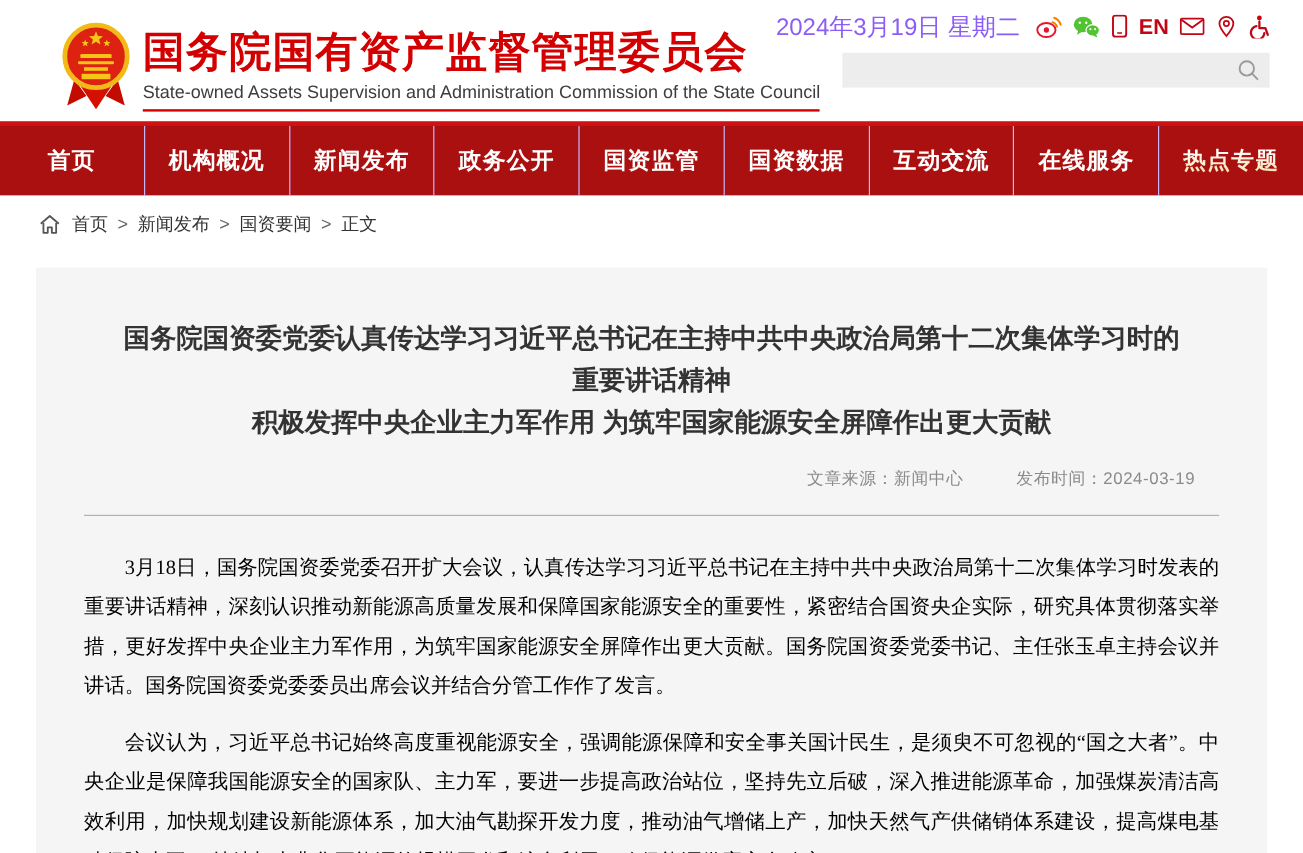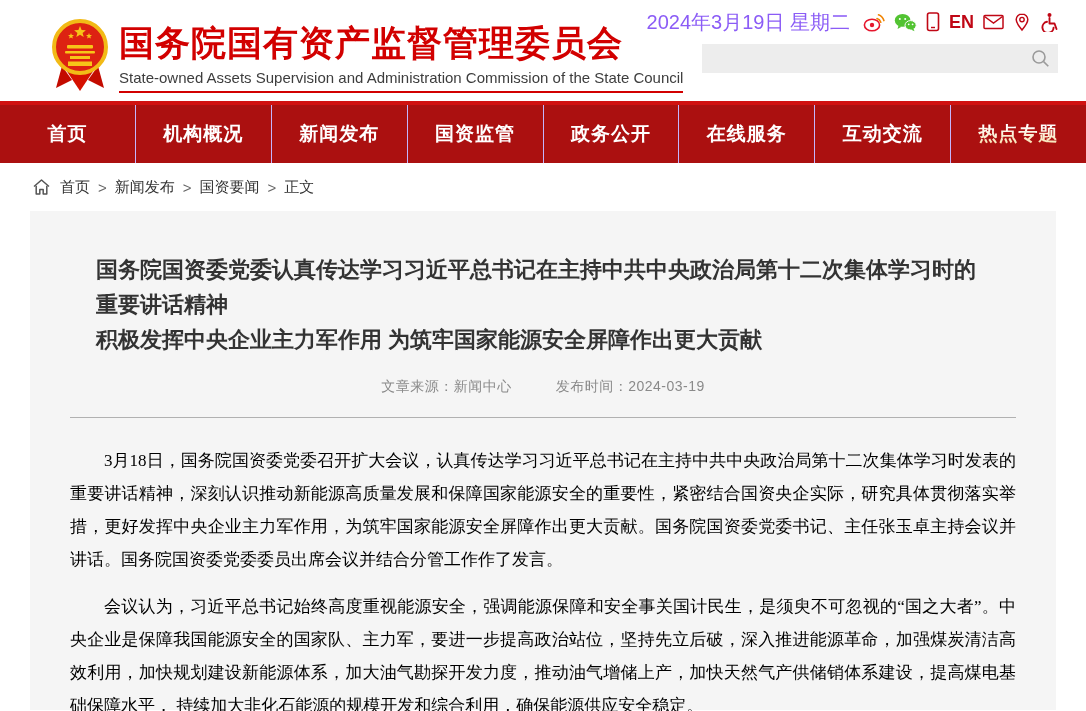--- a/index.html
+++ b/index.html
@@ -40,23 +40,23 @@
   
   .breadcrumb { height:48px; display:flex; align-items:center; padding-left:33px;
     background:#fff; font-size:15px; color:#333; }
   .crumb { cursor:pointer; margin:0 4px; }
   .crumb.current { cursor:default;text-align:right; }
   .crumb-sep { color:#666; margin:0 4px; }
   .home-ic { margin-right:6px; line-height:0; }
 
   
   .card { margin:0 30px; background:#f5f5f5; height:499px; padding:0 40px; }
-  .art-title { max-width:894px; margin:0 auto; padding-top:41px; text-align:left;
+  .art-title { max-width:894px; margin:12px auto; padding-top:41px; text-align:center;
     font-size:22px; font-weight:bold; color:#333; line-height:35px; }
-  .art-meta { text-align:center; margin-top:21px; font-size:14px; color:#8a8a8a; }
+  .art-meta { text-align:right; margin-top:21px; font-size:14px; color:#8a8a8a; }
   .meta-group { margin:0 20px; }
   .meta-label, .meta-value { letter-spacing:.5px; }
   .divider { border-top:1px solid #b1b1b1; margin-top:21px; }
   .art-body p { font-family:"Liberation Serif","DejaVu Serif",serif;
     font-size:17px; line-height:33px; color:#000000; text-align:justify; text-indent:2em; }
   .art-body p.p1 { margin-top:26px; }
   .art-body p.p2 { margin-top:14px; }
 </style>
 </head>
 <body>
@@ -149,30 +149,33 @@
   <div class="nav-item">
       <span>首页</span>
     </div>
   <div class="nav-item">
       <span>机构概况</span>
     </div>
   <div class="nav-item">
       <span>新闻发布</span>
     </div>
   <div class="nav-item">
+      <span>政务公开</span>
+    </div>
+  <div class="nav-item">
       <span>国资监管</span>
     </div>
   <div class="nav-item">
-      <span>政务公开</span>
+      <span>国资数据</span>
+    </div>
+  <div class="nav-item">
+      <span>互动交流</span>
     </div>
   <div class="nav-item">
       <span>在线服务</span>
-    </div>
-  <div class="nav-item">
-      <span>互动交流</span>
     </div>
   <div class="nav-item gold">
       <span>热点专题</span>
     </div>
 </div>
 
 <div class="breadcrumb">
   <span class="home-ic">
     <svg width="17" height="16" viewBox="0 0 17 16">
       <path d="M1 7.5 L8.5 1 L16 7.5" fill="none" stroke="#555" stroke-width="1.5" stroke-linejoin="round"></path>

